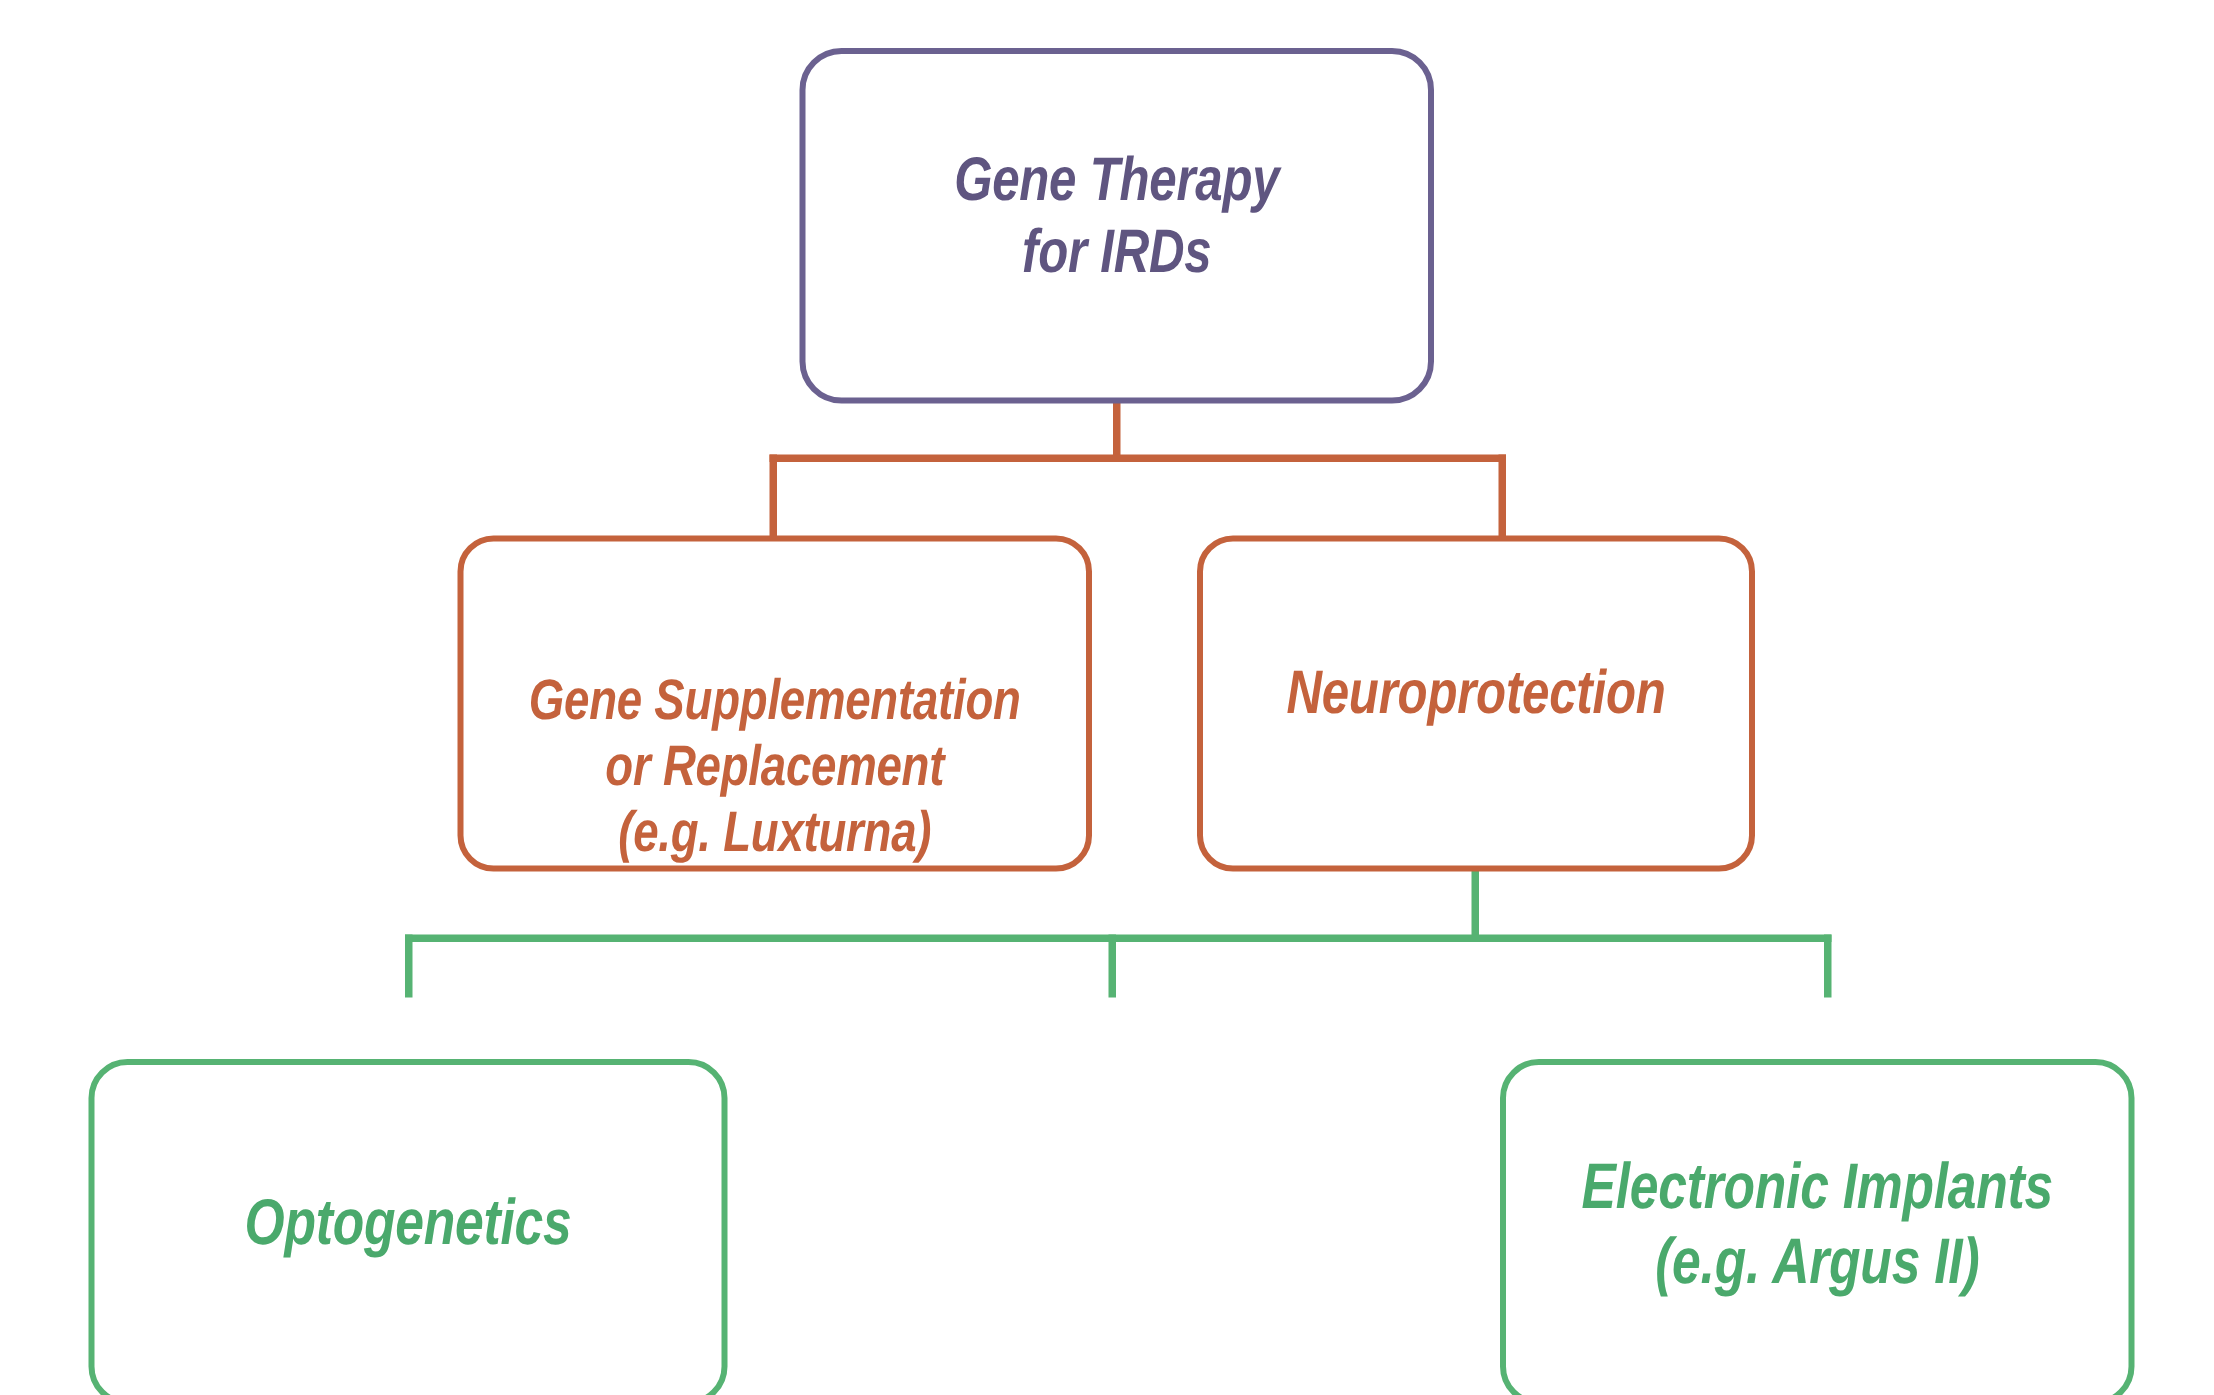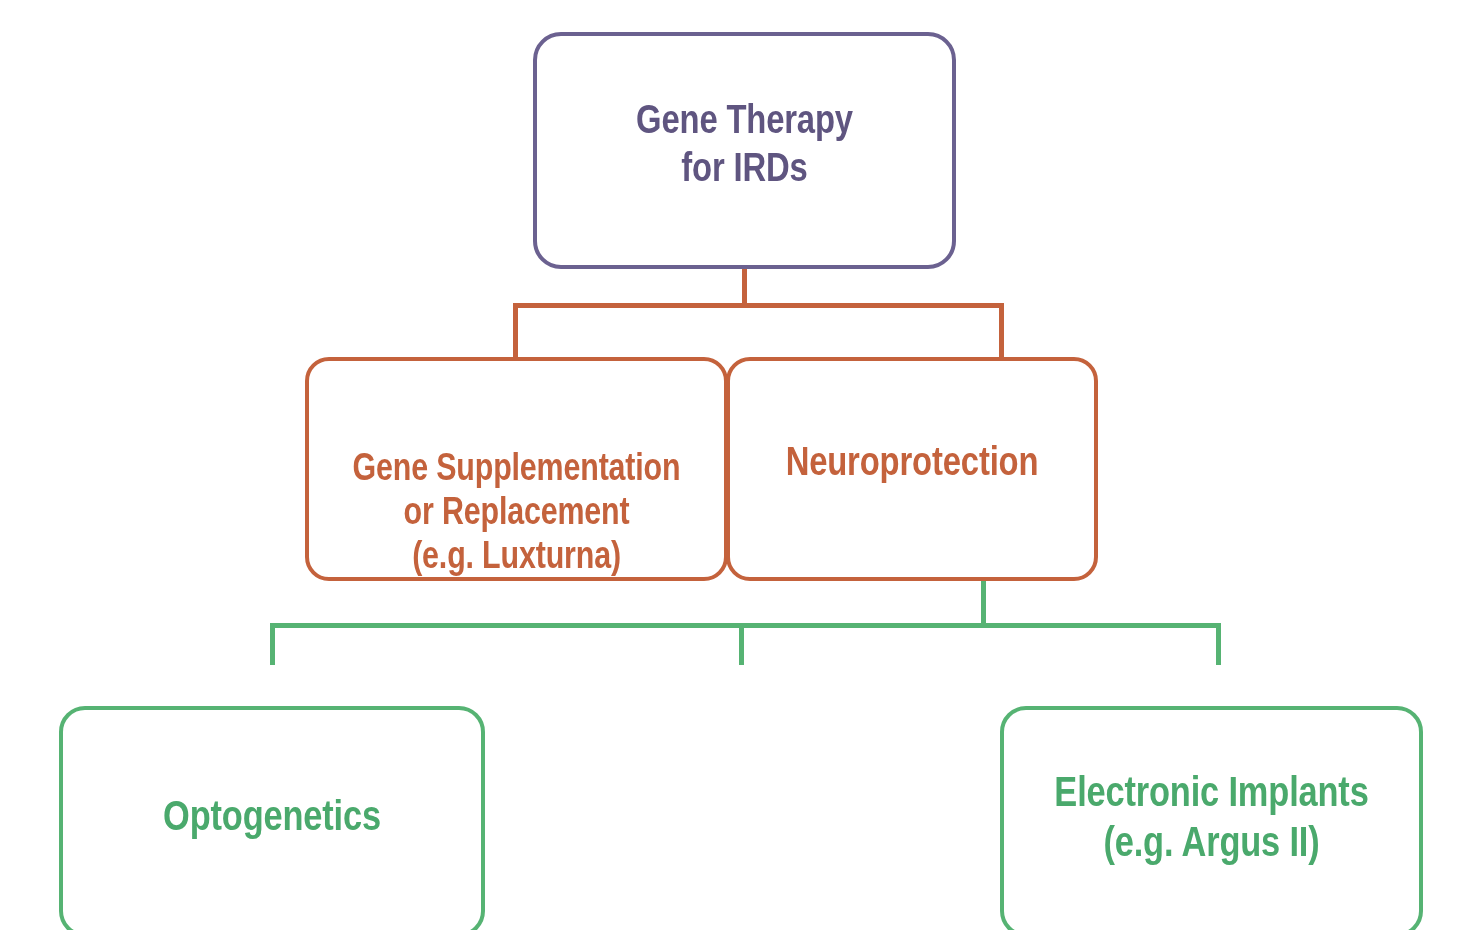--- a/index.html
+++ b/index.html
@@ -10,20 +10,21 @@
   }
   body {
     font-family: "Liberation Sans", "DejaVu Sans", sans-serif;
   }
   #canvas {
     position: relative;
     width: 1476px;
     height: 930px;
     background: #ffffff;
     overflow: hidden;
+    font-style: italic;
   }
 
   
   .node {
     position: absolute;
     box-sizing: border-box;
     background: #ffffff;
     border-style: solid;
     border-radius: 26px;
     display: flex;
@@ -66,21 +67,21 @@
     border-width: 4px;
     border-color: #c4623c;
     border-radius: 24px;
   }
   .node-orange .label {
     color: #c4623c;
     font-size: 38px;
   }
   .node-gene-supp { left: 305px; width: 423px; align-items: flex-end; }
   .node-gene-supp .label { margin-top: -2px; }
-  .node-neuro     { left: 726px; width: 372px; }
+  .node-neuro     { left: 798px; width: 372px; }
   .node-neuro .label { font-size: 41px; margin-top: -14px; }
 
   
   .node-green {
     top: 661px;
     height: 231px;
     border-width: 4px;
     border-color: #56b373;
     border-radius: 26px;
     margin-top: 45px;

